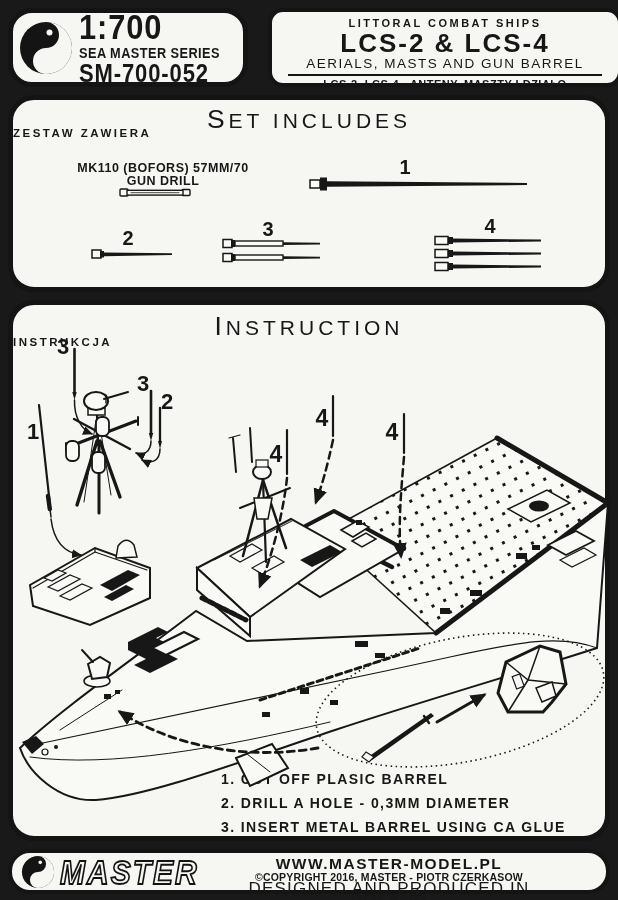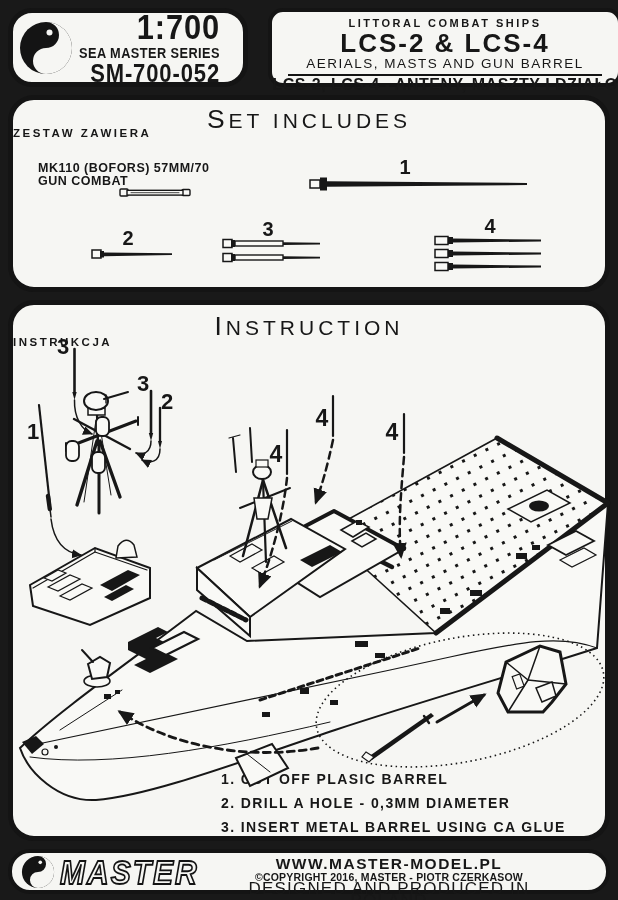--- a/index.html
+++ b/index.html
@@ -1,42 +1,42 @@
 <!DOCTYPE html>
 <html><head>
 <meta charset="utf-8">
 <style>
   html,body{margin:0;padding:0;background:#191919;}
   .page{position:relative;width:618px;height:900px;background:#191919;
         font-family:"Liberation Sans",sans-serif;color:#171717;overflow:hidden;}
   .box{position:absolute;background:#f6f6f3;border:4px solid #141414;
        border-radius:18px;box-sizing:border-box;}
   #brand-box{left:8px;top:8px;width:240px;height:79px;border-width:5px;border-radius:24px;
-             display:flex;align-items:center;padding-left:6px;text-align:right;}
+             display:flex;align-items:center;padding-left:6px;}
   #title-box{left:268px;top:8px;width:354px;height:79px;border-width:4px;border-radius:15px;
              text-align:center;padding-top:5px;}
   #set-box{left:8px;top:95px;width:602px;height:197px;border-width:5px;border-radius:26px;}
   #instr-box{left:8px;top:300px;width:602px;height:541px;border-width:5px;border-radius:26px;}
   #footer-box{left:8px;top:849px;width:602px;height:45px;border-width:4px;border-radius:22px;
               display:flex;align-items:flex-end;padding-left:8px;}
   .brand-text{margin-left:4px;transform:scaleX(.88);transform-origin:left center;line-height:1;}
   .brand-scale{font-size:35px;font-weight:700;letter-spacing:1px;}
   .brand-series{font-size:14.5px;font-weight:700;letter-spacing:.5px;margin-top:2px;}
   .brand-sku{font-size:25px;font-weight:700;letter-spacing:1px;margin-top:1px;}
   .t1{font-size:11px;font-weight:700;letter-spacing:2.5px;line-height:13px;}
   .t2{font-size:26px;font-weight:700;letter-spacing:2px;line-height:26px;}
   .t3{font-size:13.5px;font-weight:400;letter-spacing:1.5px;line-height:16px;}
   .t-div{height:2px;background:#141414;margin:2px 16px 2px;}
-  .t4{font-size:16px;font-weight:700;letter-spacing:.5px;line-height:13px;}
+  .t4{font-size:11px;font-weight:700;letter-spacing:.5px;line-height:13px;}
   .sec-title{position:absolute;left:0;right:0;text-align:center;font-size:21px;
              font-weight:400;letter-spacing:4px;}
   .sec-title::first-letter{font-size:126%;}
   .sec-sub{position:absolute;left:0;right:0;text-align:left;font-size:11.5px;
            font-weight:700;letter-spacing:2.5px;}
-  .gun-label{position:absolute;left:25px;top:62px;width:250px;
+  .gun-label{position:absolute;left:25px;top:62px;width:250px;text-align:center;
              font-size:12.5px;font-weight:700;letter-spacing:.5px;line-height:13px;}
   .steps{position:absolute;left:208px;top:462px;font-size:14px;font-weight:700;
          letter-spacing:1.4px;line-height:24px;white-space:nowrap;}
   .footer-brand{font-size:30px;font-weight:700;font-style:italic;color:#f6f6f3;
                 -webkit-text-stroke:1.6px #141414;text-shadow:0 0 1px #141414;
                 letter-spacing:2px;margin-left:4px;transform:scaleY(1.12);}
   .footer-right{position:absolute;left:212px;top:3px;width:330px;text-align:center;line-height:1;}
   .f-url{font-size:15.5px;font-weight:700;letter-spacing:1.5px;line-height:15px;}
   .f-copy{font-size:10.5px;font-weight:700;letter-spacing:.2px;line-height:12px;}
   .f-made{font-size:17px;font-weight:400;letter-spacing:1.2px;line-height:12px;}
@@ -71,21 +71,21 @@
     <div class="t3">AERIALS, MASTS AND GUN BARREL</div>
     <div class="t-div"></div>
     <div class="t4">LCS-2, LCS-4 - ANTENY, MASZTY I DZIAŁO</div>
   </div>
 
   <div class="box" id="set-box">
     <div class="sec-title bigcap" style="top:4px">SET INCLUDES</div>
     <div class="sec-sub" style="top:27px">ZESTAW ZAWIERA</div>
     <div class="gun-label">
       <div>MK110 (BOFORS) 57MM/70</div>
-      <div>GUN COMBAT</div>
+      <div>GUN DRILL</div>
     </div>
   </div>
 
   <div class="box" id="instr-box">
     <div class="sec-title" style="top:6px">INSTRUCTION</div>
     <div class="sec-sub" style="top:31px">INSTRUKCJA</div>
     <div class="steps">
       <div>1. CUT OFF PLASIC BARREL</div>
       <div>2. DRILL A HOLE - 0,3MM DIAMETER</div>
       <div>3. INSERT METAL BARREL USING CA GLUE</div>

